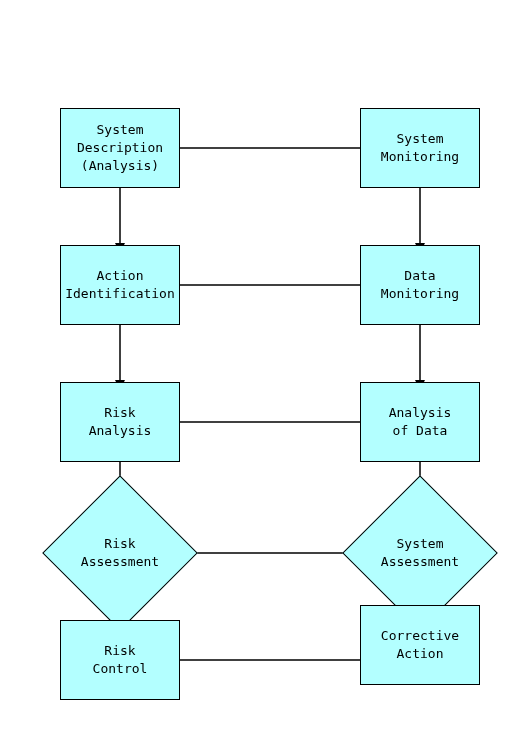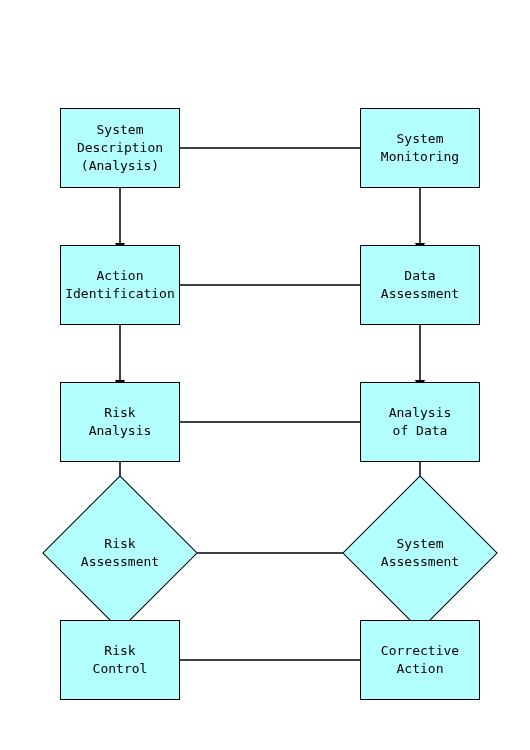--- a/index.html
+++ b/index.html
@@ -135,32 +135,32 @@
 Control</span>
   </div>
 
   <div class="box" style="left:360px; top:108px; width:120px; height:80px;">
     <span style="white-space:pre-line;">System
 Monitoring</span>
   </div>
 
   <div class="box" style="left:360px; top:245px; width:120px; height:80px;">
     <span style="white-space:pre-line;">Data
-Assessment</span>
+Monitoring</span>
   </div>
 
   <div class="box" style="left:360px; top:382px; width:120px; height:80px;">
     <span style="white-space:pre-line;">Analysis
 of Data</span>
   </div>
 
   <div class="diamond" style="left:365px; top:498px;">
     <div class="diamond-inner"></div>
     <span class="diamond-label" style="white-space:pre-line;">System
 Assessment</span>
   </div>
 
-  <div class="box" style="left:360px; top:620px; width:120px; height:80px;">
+  <div class="box" style="left:360px; top:605px; width:120px; height:80px;">
     <span style="white-space:pre-line;">Corrective
 Action</span>
   </div>
 
 </div>
 
 </body></html>

